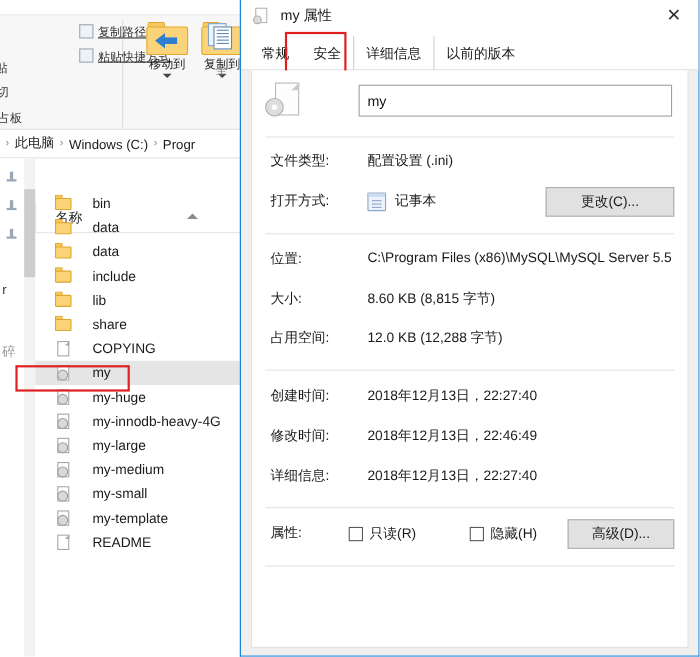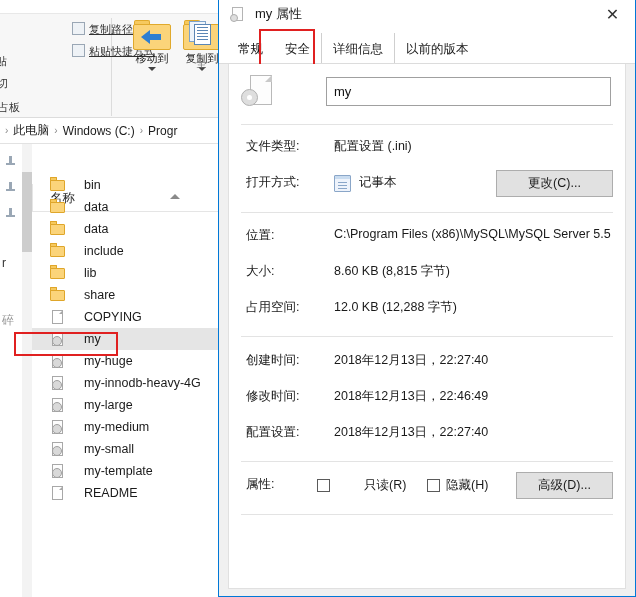--- a/index.html
+++ b/index.html
@@ -594,29 +594,29 @@
 
       <div class="prow" style="top:288px;">
         <span class="plabel">创建时间:</span>
         <span class="pvalue">2018年12月13日，22:27:40</span>
       </div>
       <div class="prow" style="top:324px;">
         <span class="plabel">修改时间:</span>
         <span class="pvalue">2018年12月13日，22:46:49</span>
       </div>
       <div class="prow" style="top:360px;">
-        <span class="plabel">配置设置:</span>
+        <span class="plabel">详细信息:</span>
         <span class="pvalue">2018年12月13日，22:27:40</span>
       </div>
 
       <div class="hr" style="top:397px;"></div>
 
       <div class="prow" style="top:412px;">
         <span class="plabel">属性:</span>
-        <span class="cbx" style="left:88px; top:1px;gap:28px;">
+        <span class="cbx" style="left:88px; top:1px;">
           <span class="box"></span>
           <span class="lab">只读(R)</span>
         </span>
         <span class="cbx" style="left:198px; top:1px;">
           <span class="box"></span>
           <span class="lab">隐藏(H)</span>
         </span>
         <span class="btn" style="left:287px; top:-4px; width:97px; height:27px;">高级(D)...</span>
       </div>
 

